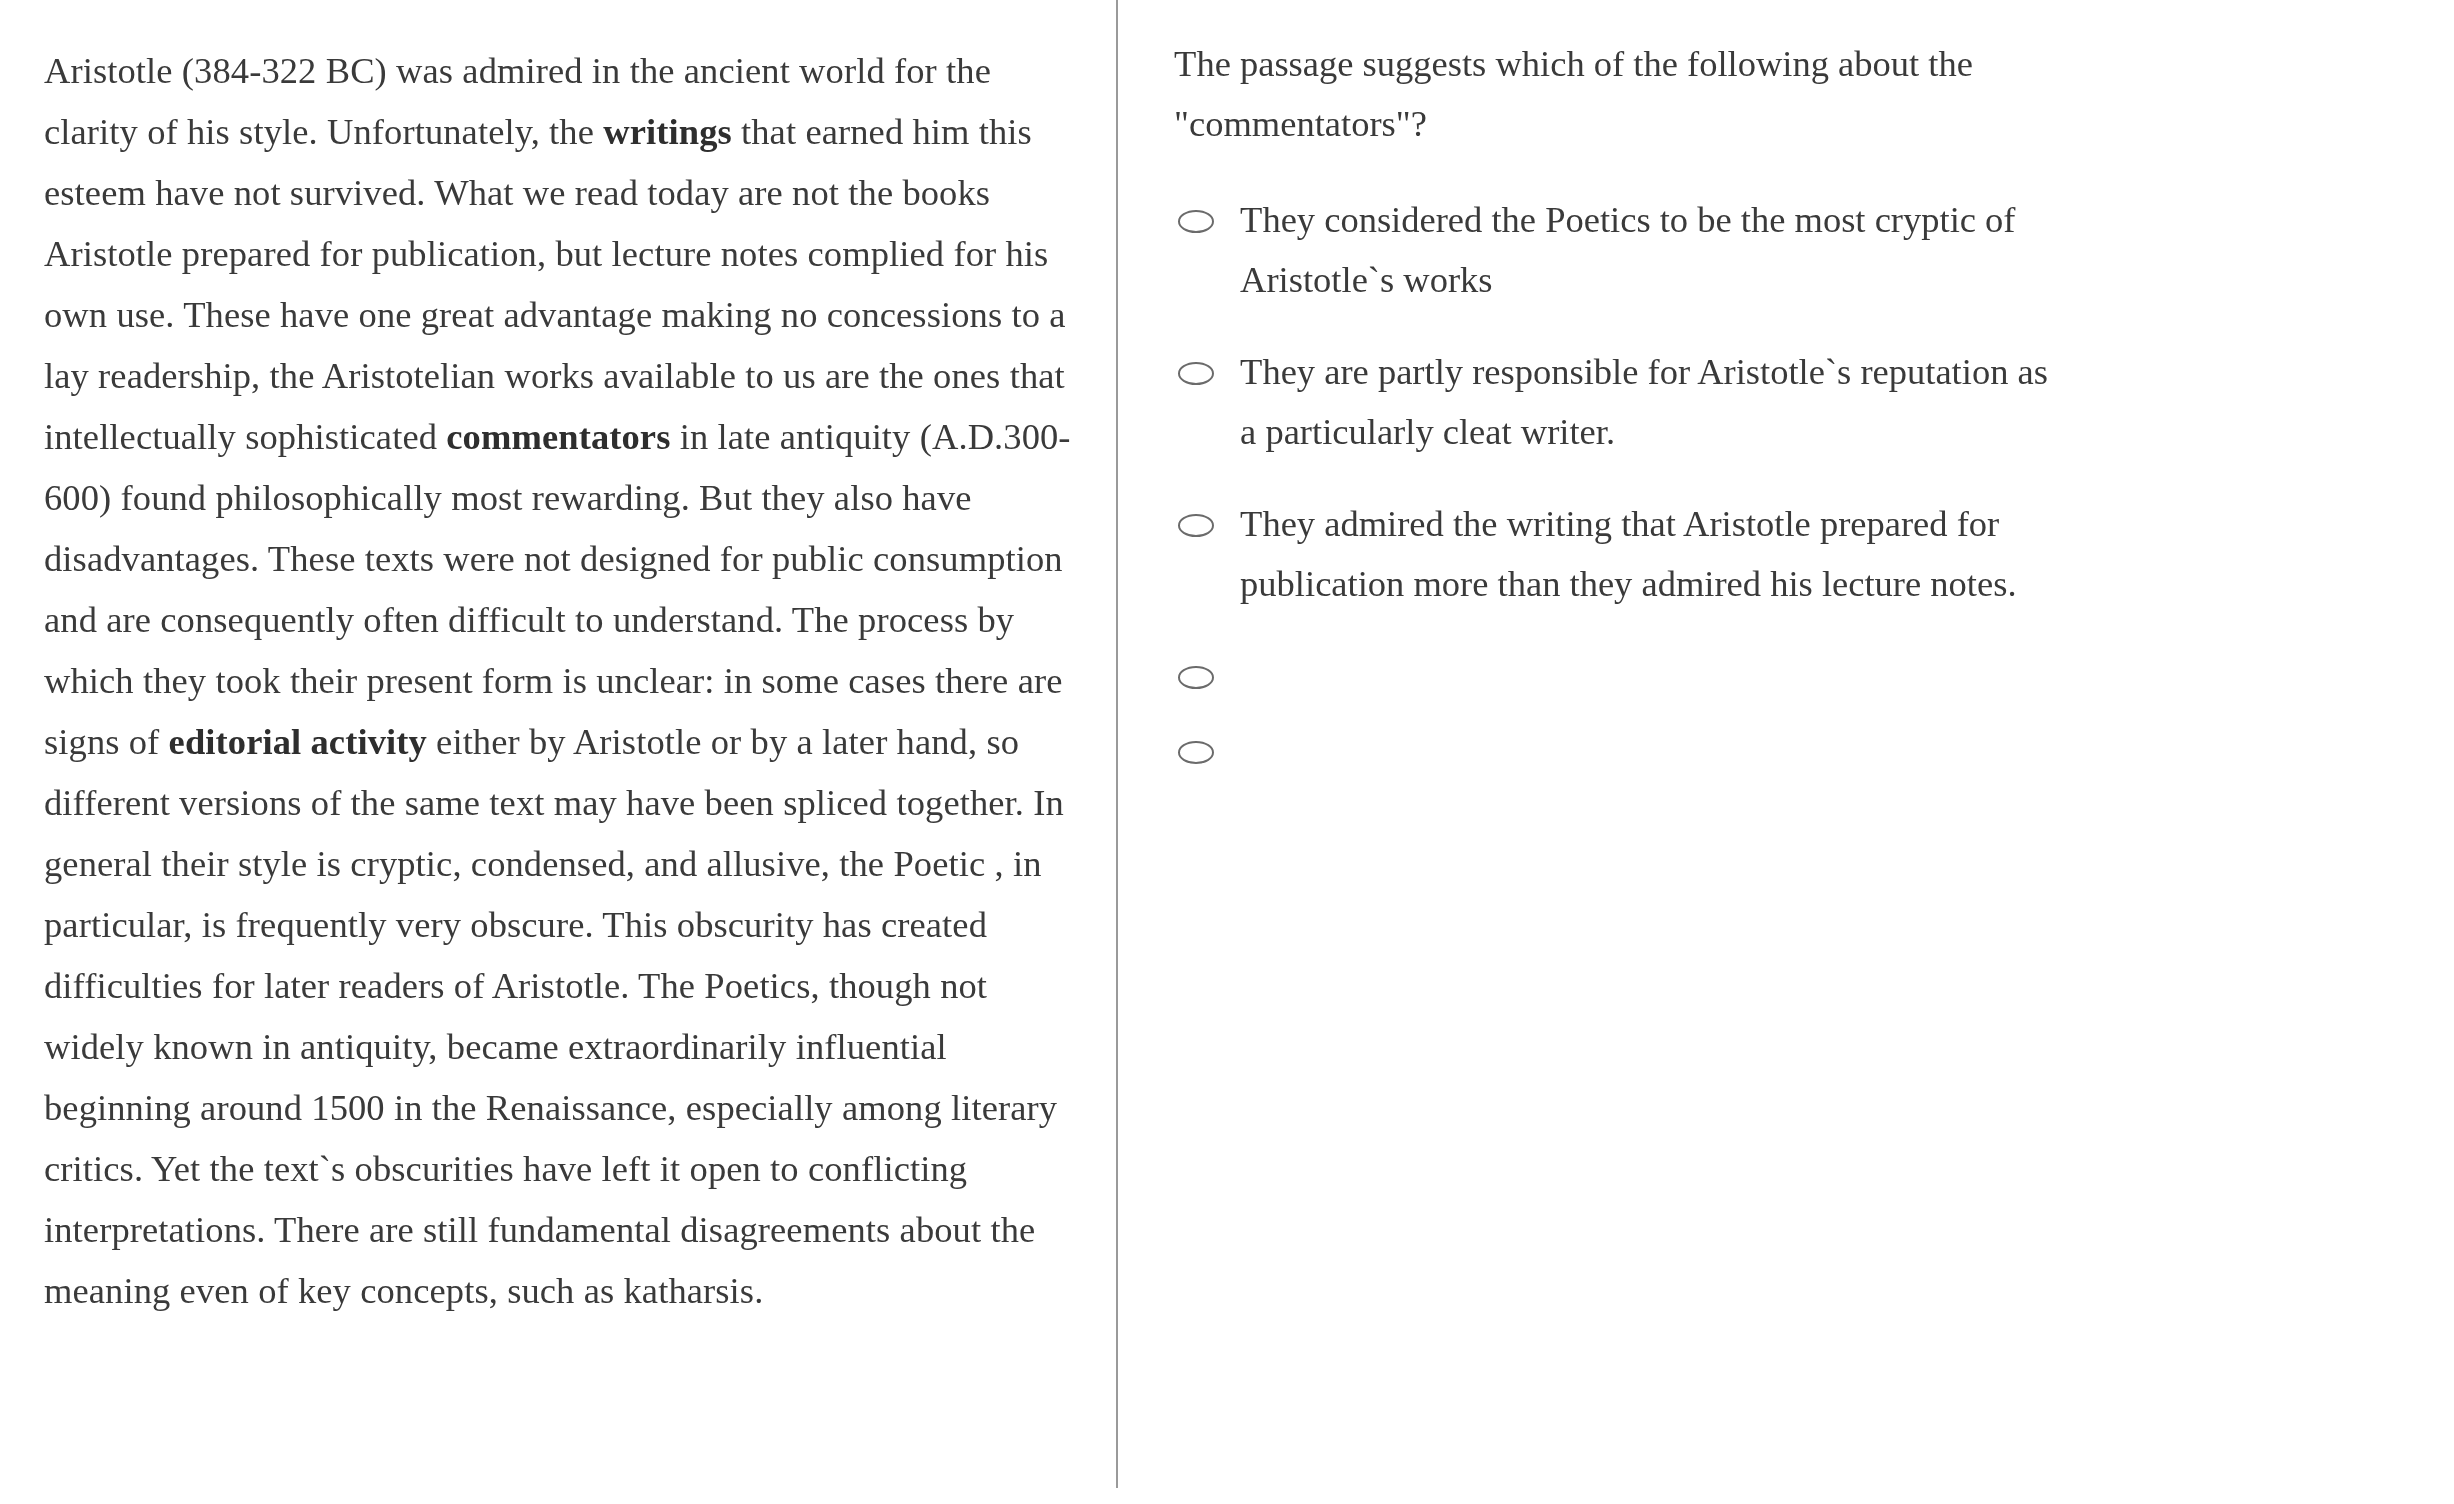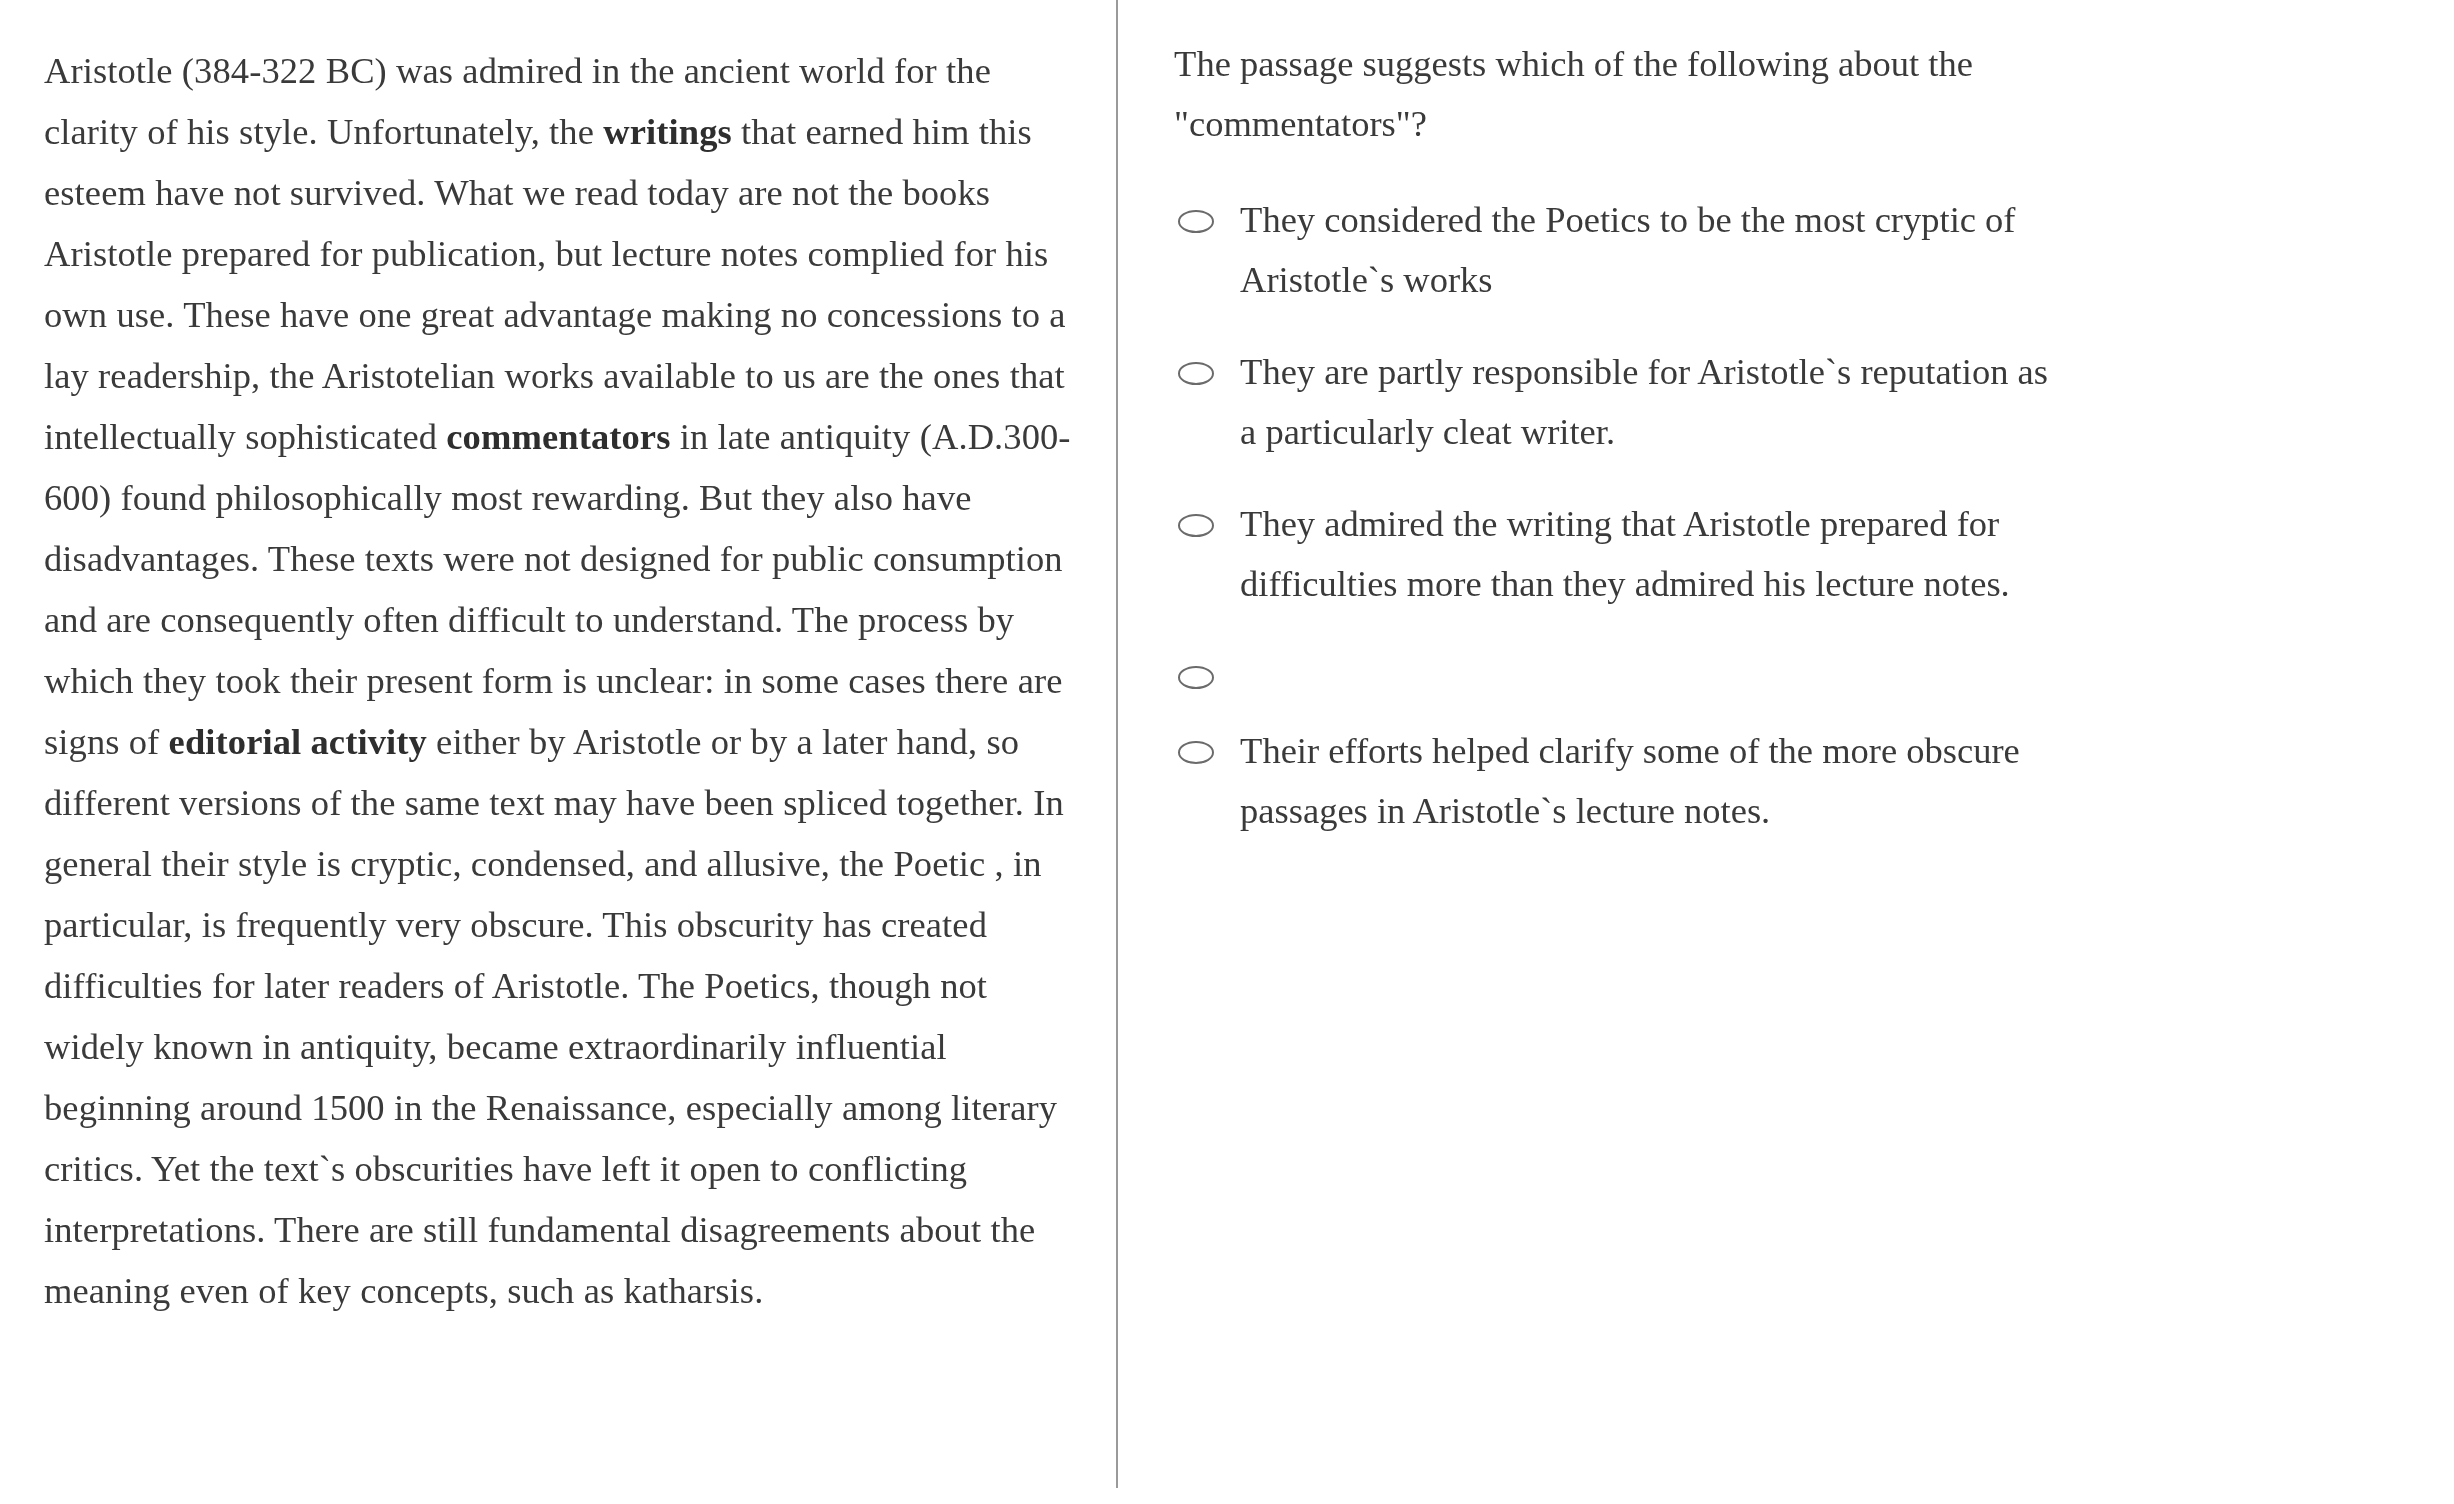--- a/index.html
+++ b/index.html
@@ -99,25 +99,24 @@
         <div class="option">
           <span class="radio"></span>
           <span class="option-text">They considered the Poetics to be the most cryptic of Aristotle`s works</span>
         </div>
         <div class="option">
           <span class="radio"></span>
           <span class="option-text">They are partly responsible for Aristotle`s reputation as a particularly cleat writer.</span>
         </div>
         <div class="option">
           <span class="radio"></span>
-          <span class="option-text">They admired the writing that Aristotle prepared for difficulties more than they admired his lecture notes.</span>
+          <span class="option-text">They admired the writing that Aristotle prepared for publication more than they admired his lecture notes.</span>
         </div>
         <div class="option">
           <span class="radio"></span>
         </div>
         <div class="option">
           <span class="radio"></span>
-          <span class="option-text">Their efforts helped clarify some of the more obscure passages in Aristotle`s lecture notes.</span>
         </div>
       </div>
   </div>
 
 </div>
 
 </body></html>

